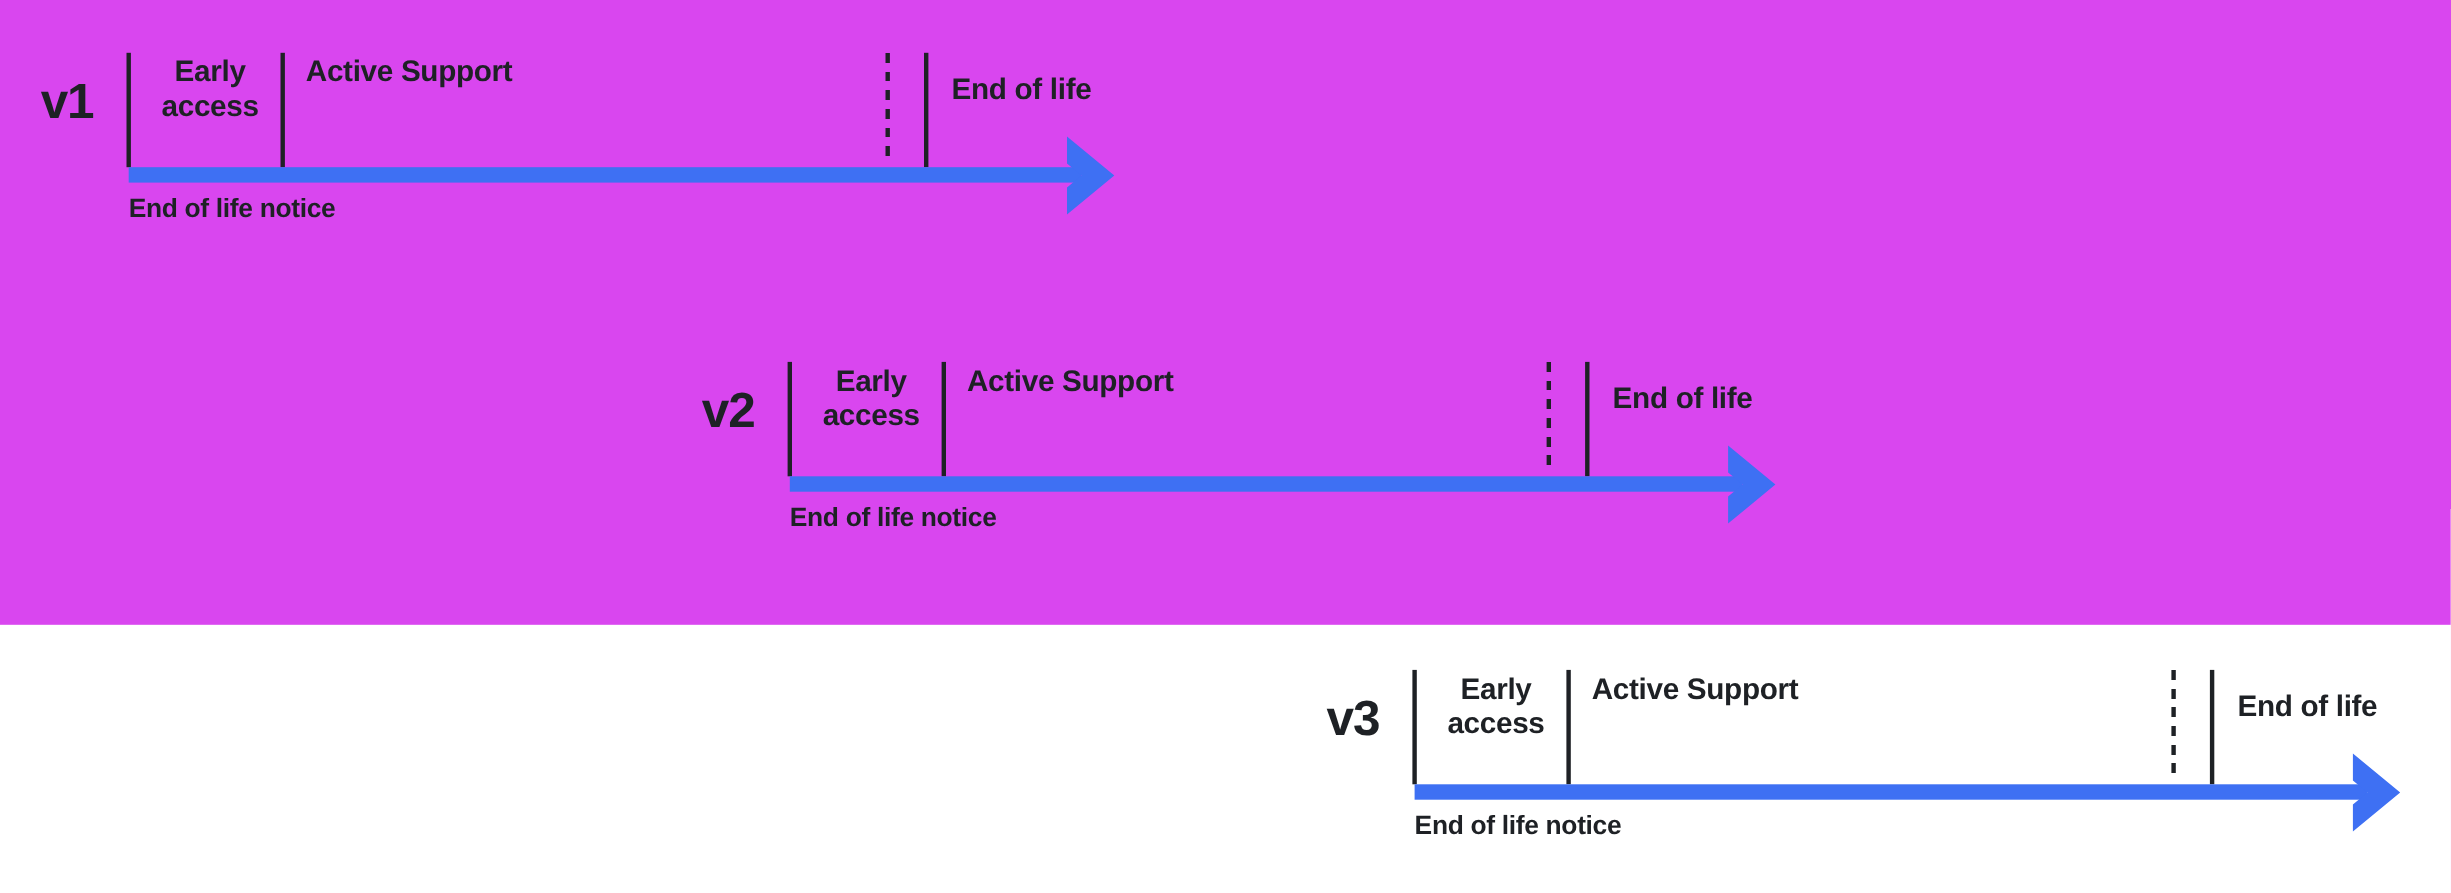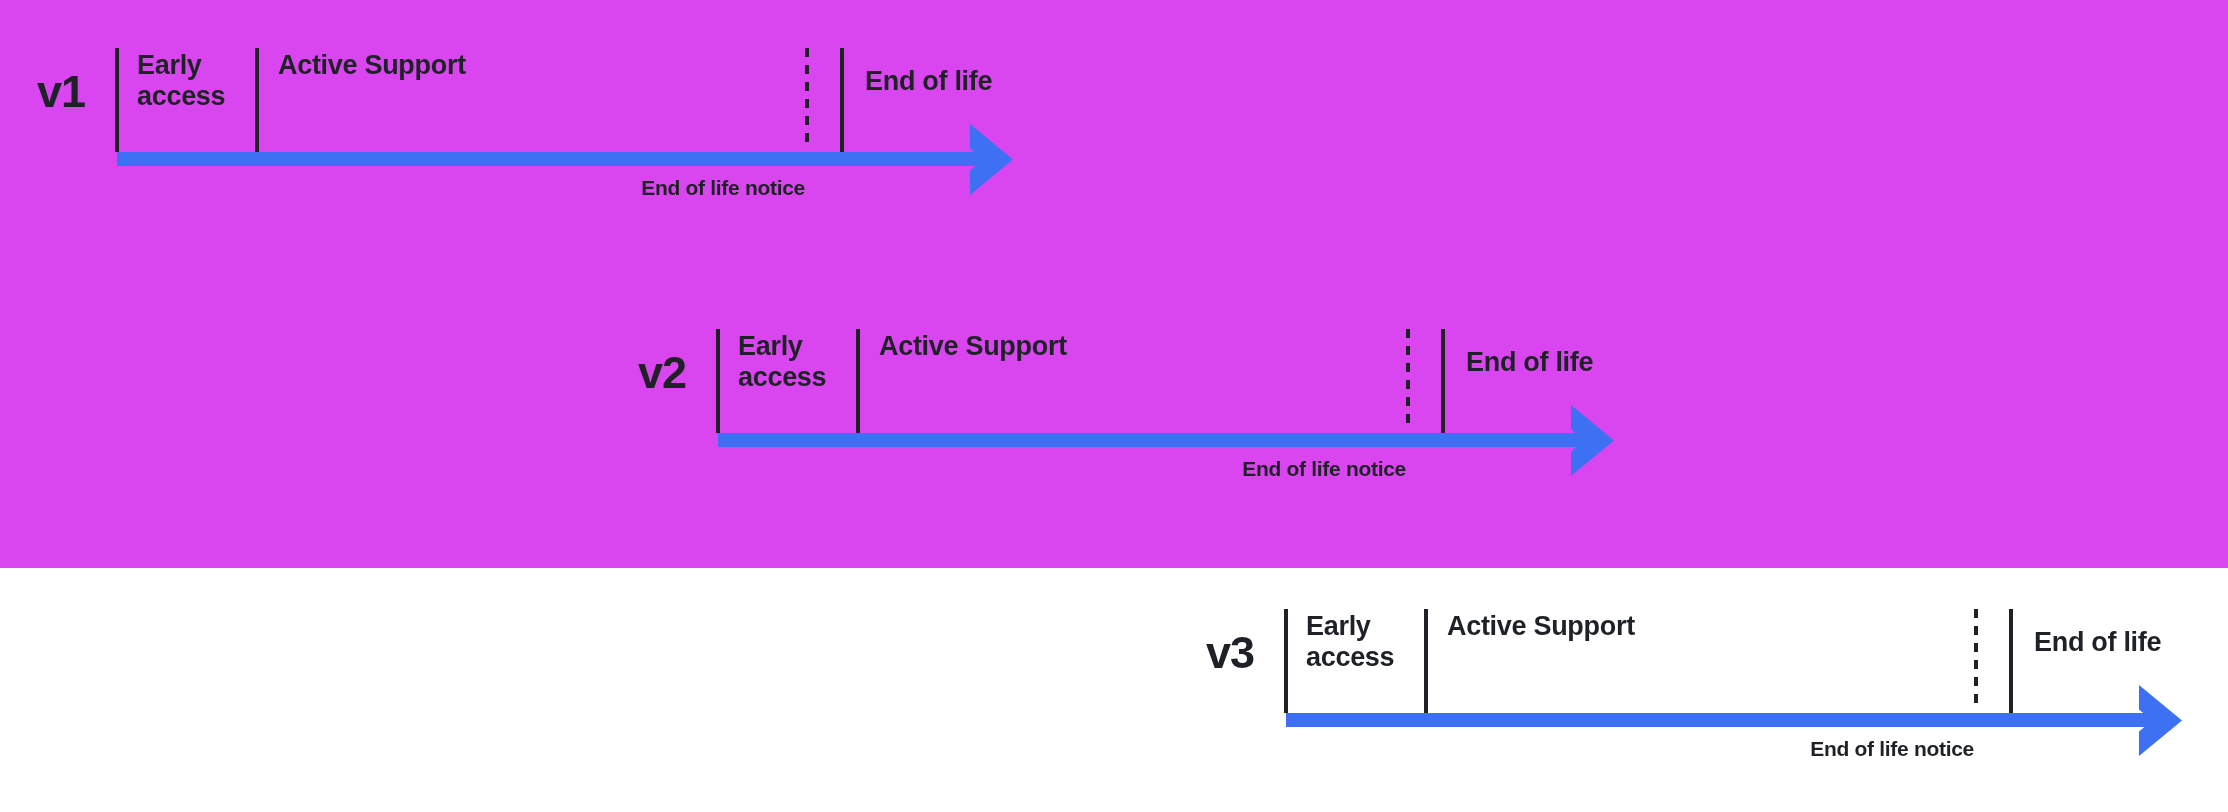--- a/index.html
+++ b/index.html
@@ -60,20 +60,21 @@
     top: 2px;
     font-size: 27px;
     line-height: 31px;
     letter-spacing: -0.3px;
     white-space: nowrap;
   }
   .phase-early {
     left: 20px;
     width: 108px;
     white-space: normal;
+    text-align: center;
   }
   .phase-active { left: 161px; }
   .phase-eol    { left: 748px; margin-top: 16px; }
   .bar {
     position: absolute;
     left: 0;
     top: 104px;
     width: 866px;
     height: 14px;
     background: #3E70F3;
@@ -82,22 +83,22 @@
     position: absolute;
     left: 850px;
     top: 74px;
     fill: #3E70F3;
   }
   .notice {
     position: absolute;
     left: 0;
     top: 128px;
     width: 688px;
-    text-align: right;
-    font-size: 21px;
+    text-align: left;
+    font-size: 24px;
     letter-spacing: -0.3px;
     white-space: nowrap;
   }
 </style>
 </head>
 <body>
 
 <div class="canvas">
 
   <div class="timeline" style="left:117px; top:48px;">

